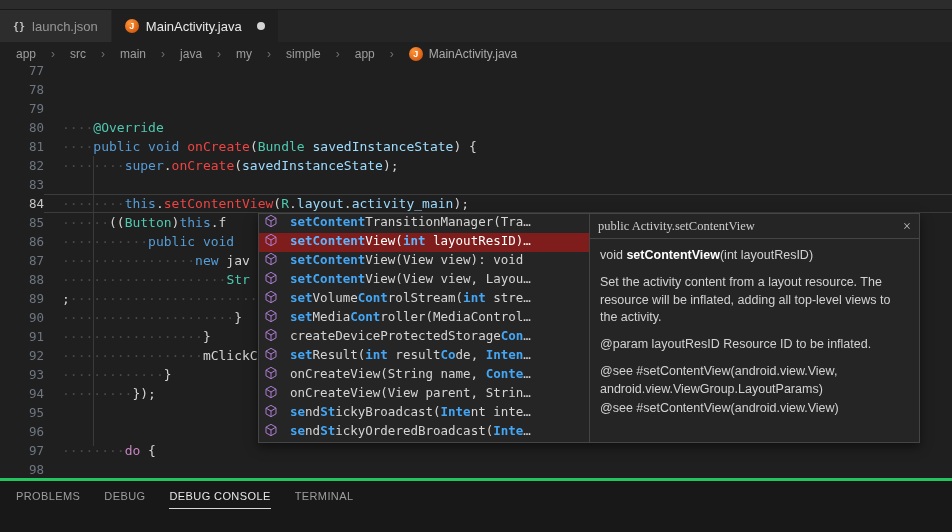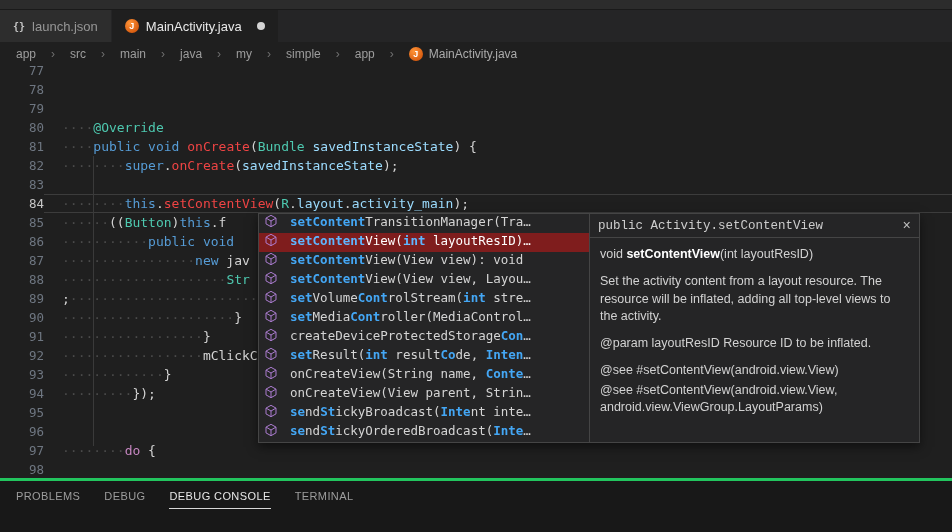--- a/index.html
+++ b/index.html
@@ -34,21 +34,21 @@
   .indent-guide{position:absolute;left:93px;top:90px;width:1px;height:290px;background:#3a3a3a}
   .suggest{position:absolute;left:258px;top:213px;display:flex;z-index:10;border:1px solid #454545;box-shadow:0 4px 10px rgba(0,0,0,.5);height:230px}
   .slist{width:330px;background:#252526;overflow:hidden}
   .srow{display:flex;align-items:flex-start;height:19px;padding-left:4px;gap:11px;font-family:"DejaVu Sans Mono",monospace;font-size:12.5px;color:#d4d4d4;white-space:pre;cursor:pointer}
   .srow.sel{background:#7f1d1d;color:#fff}
   .slabel{overflow:hidden;white-space:pre}
   .hl{color:#44a7f5;font-weight:bold}
   .srow.sel .hl{color:#5fb6ff}
   .sicon{display:flex;width:16px;justify-content:center;align-items:center;flex:0 0 16px}
   .sdocs{width:330px;background:#252526;border-left:1px solid #454545;display:flex;flex-direction:column;overflow:hidden}
-  .docs-head{display:flex;justify-content:space-between;align-items:center;padding:5px 8px 4px;border-bottom:1px solid #454545;font-family:Liberation Mono, monospace;font-size:12.5px;color:#cdcdcd}
+  .docs-head{display:flex;justify-content:space-between;align-items:center;padding:5px 8px 4px;border-bottom:1px solid #454545;font-family:Liberation Serif, serif;font-size:12.5px;color:#cdcdcd}
   .docs-close{cursor:pointer;font-size:14px;color:#c0c0c0;line-height:1}
   .docs-body{padding:8px 10px;font-size:12.5px;color:#d2d2d2;line-height:1.38;overflow:hidden}
   .sig{margin-bottom:12px}
   .sig b{color:#ffffff}
   .docs-body p{margin-bottom:10px}
   .docs-body p.see{margin-bottom:2px}
   .panel{height:54px;background:#181818;border-top:3px solid #22c55e}
   .panel-tabs{display:flex;gap:24px;padding:9px 0 0 16px;font-size:11px;letter-spacing:.4px;color:#9d9d9d}
   .ptab{cursor:pointer;padding-bottom:7px;position:relative}
   .ptab.active{color:#e7e7e7}
@@ -238,22 +238,22 @@
     <div class="sdocs">
       <div class="docs-head">
         <span class="docs-title">public Activity.setContentView</span>
         <span class="docs-close">×</span>
       </div>
       <div class="docs-body">
         <p class="sig"><span>void </span><b>setContentView</b><span>(int layoutResID)</span></p>
         <div id="docs-paras">
             <p>Set the activity content from a layout resource. The resource will be inflated, adding all top-level views to the activity.</p>
             <p>@param layoutResID Resource ID to be inflated.</p>
+            <p class="see">@see #setContentView(android.view.View, android.view.ViewGroup.LayoutParams)</p>
             <p class="see">@see #setContentView(android.view.View)</p>
-            <p class="see">@see #setContentView(android.view.View, android.view.ViewGroup.LayoutParams)</p>
           </div>
       </div>
     </div>
   </div>
 
   <div class="panel">
     <div class="panel-tabs" id="panel-tabs">
         <div class="ptab">PROBLEMS</div>
         <div class="ptab">DEBUG</div>
         <div class="ptab active">DEBUG CONSOLE</div>

